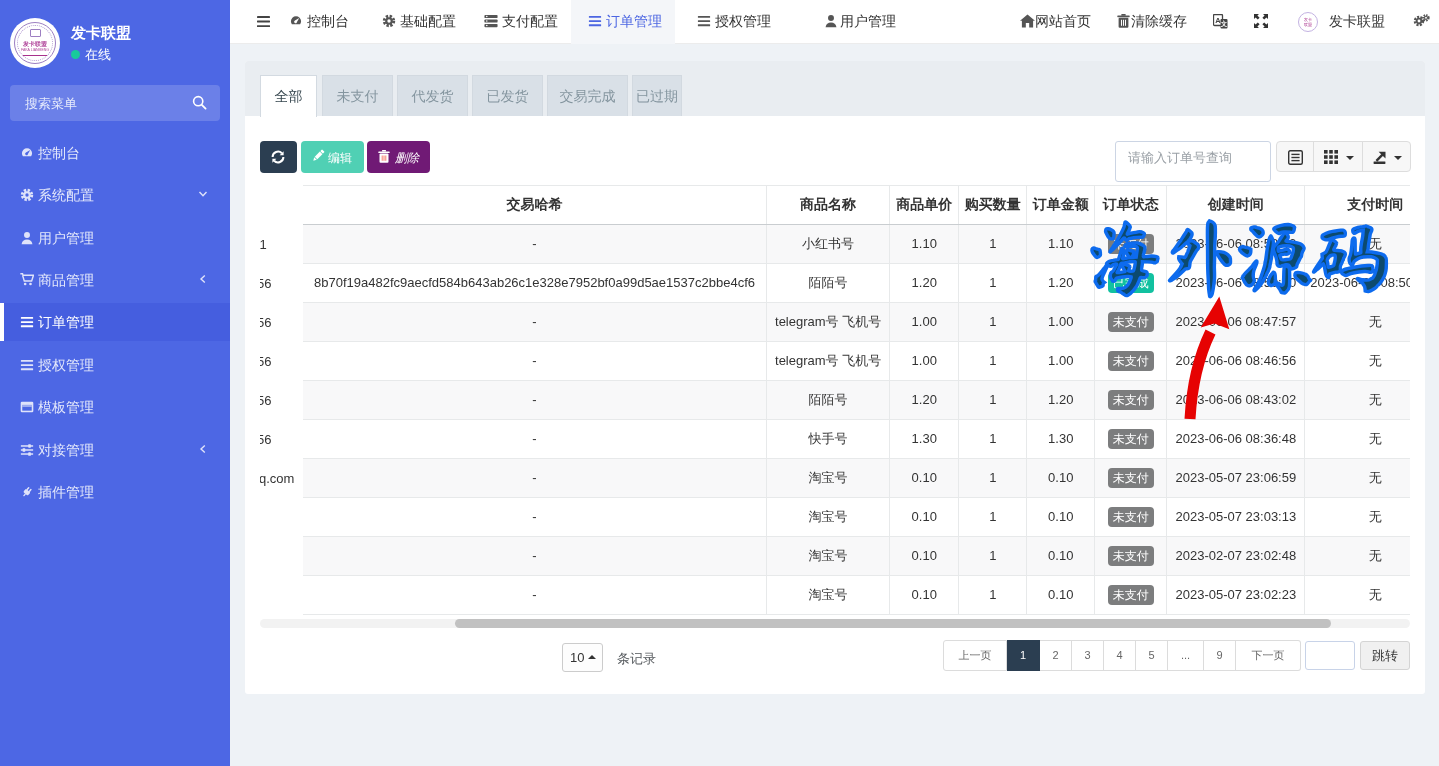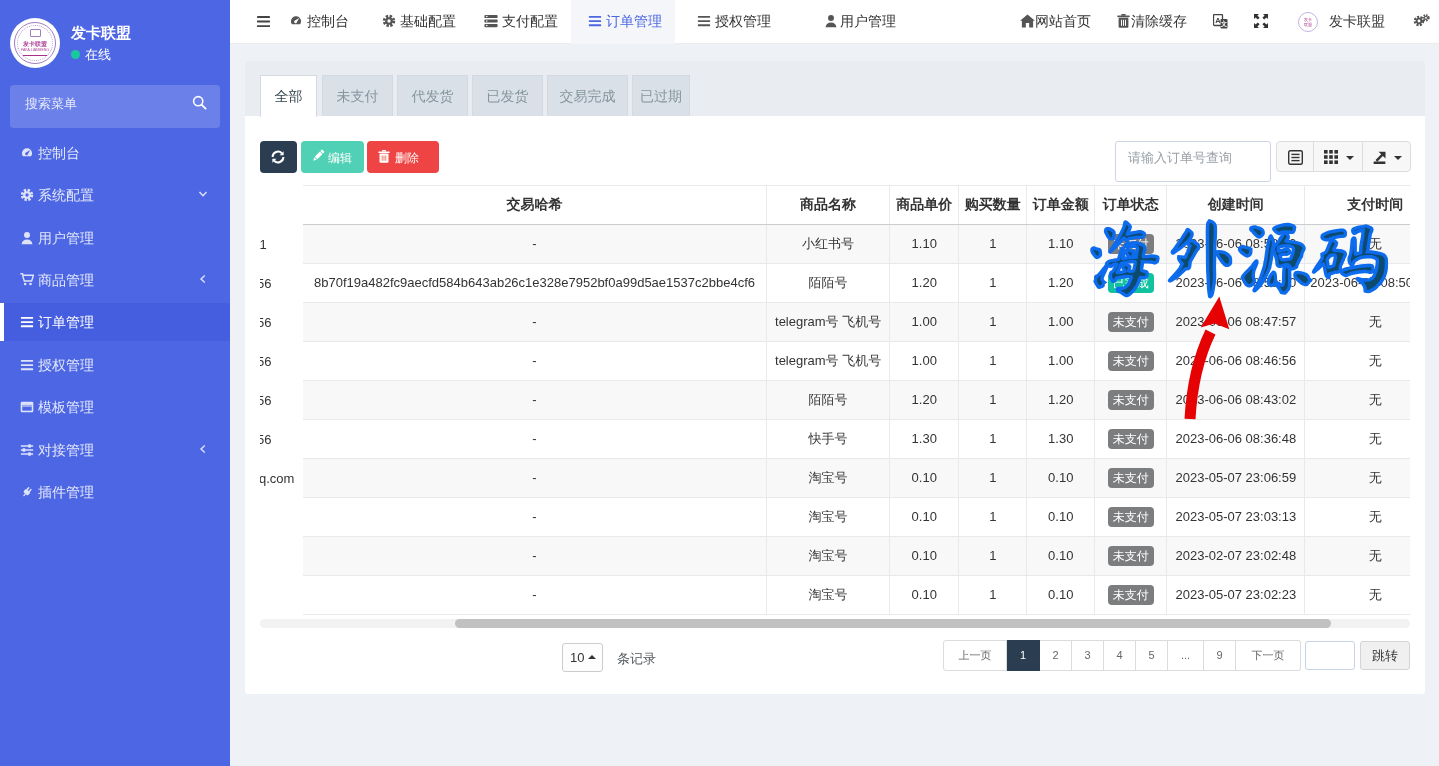--- a/index.html
+++ b/index.html
@@ -20,21 +20,21 @@
   border:1px solid #9d7fc2; border-radius:1px; }
 #logo-circle .lg-t1 { position:absolute; left:0; top:22px; width:50px; text-align:center;
   font-size:6px; font-weight:bold; color:#b0459a; letter-spacing:0; }
 #logo-circle .lg-t2 { position:absolute; left:0; top:30px; width:50px; text-align:center;
   font-size:3.5px; color:#b0459a; }
 #logo-circle .lg-l { position:absolute; left:13px; top:37px; width:24px; height:1px; background:#a8308c; }
 #side-title { position:absolute; left:71px; top:24px; font-size:15px; font-weight:bold; color:#fff; }
 #side-online { position:absolute; left:71px; top:46px; font-size:13px; color:#fff; }
 #side-online .dot { display:inline-block; width:9px; height:9px; border-radius:50%;
   background:#18ca9b; margin-right:5px; }
-#side-search { position:absolute; left:10px; top:85px; width:210px; height:43px;
+#side-search { position:absolute; left:10px; top:85px; width:210px; height:36px;
   background:rgba(255,255,255,0.17); border-radius:4px;text-decoration:underline; }
 #side-search .ph { position:absolute; left:15px; top:10px; font-size:13px; color:#e6eafc; }
 #side-search svg { position:absolute; right:13px; top:10px; }
 .menu-item { position:absolute; left:0; width:230px; height:42px; color:#e4e8fb; }
 .menu-item .mi-ic { position:absolute; left:20px; top:14px; width:14px; height:14px; }
 .menu-item .mi-tx { position:absolute; left:38px; top:13px; font-size:14px; }
 .menu-item .chev { position:absolute; right:22px; top:15px; }
 #mi-active { position:absolute; left:0; top:303px; width:230px; height:38px;
   background:#455edf; border-left:4px solid #fff; }
 #mi-active .mi-ic { position:absolute; left:16px; top:12px; width:14px; height:14px; }
@@ -57,21 +57,21 @@
 .tab { position:absolute; top:14px; height:41px; line-height:40px; text-align:center;
   font-size:14px; color:#84959f; background:#d9e0e7; border:1px solid #d2d9e0; border-bottom:none; }
 #tab-active { position:absolute; top:14px; height:42px; line-height:40px; text-align:center;
   font-size:14px; color:#37474f; background:#fff; border:1px solid #d3dae1; border-bottom:none; z-index:2; }
 
 
 .btn { position:absolute; top:80px; height:32px; border-radius:4px; color:#fff;
   font-size:13px; text-align:center;padding-left:26px; }
 #btn-refresh { left:15px; width:37px; background:#2b3e51; }
 #btn-edit { left:56px; width:63px; background:#50d0b4; }
-#btn-del { left:122px; width:72px; background:#ef4444; }
+#btn-del { left:122px; width:63px; background:#701a75;font-style:italic; }
 .btn svg { position:absolute; }
 .btn .bt { position:absolute; top:9px; font-size:12px; color:#fff; }
 #srch { position:absolute; left:870px; top:80px; width:156px; height:41px;
   border:1px solid #ccd5e4; border-radius:3px; background:#fff; }
 #srch .ph { position:absolute; left:12px; top:7px; font-size:13px; color:#9aa0a6; }
 #bgrp { position:absolute; left:1031px; top:80px; width:135px; height:31px; }
 .gbtn { position:absolute; top:0; height:31px; background:#f7f7f7; border:1px solid #ddd; }
 #gb1 { left:0; width:38px; border-radius:4px 0 0 4px; }
 #gb2 { left:37px; width:50px; }
 #gb3 { left:86px; width:49px; border-radius:0 4px 4px 0; }
@@ -342,21 +342,21 @@
 
 <div id="content">
   <div id="card">
     <div id="tabstrip"></div>
     <div id="tabs">
         <div id="tab-active" style="left:15px;width:57px">全部</div>
         <div class="tab" style="left:77px;width:71px">未支付</div>
         <div class="tab" style="left:152px;width:71px">代发货</div>
         <div class="tab" style="left:227px;width:71px">已发货</div>
         <div class="tab" style="left:302px;width:81px">交易完成</div>
-        <div class="tab" style="left:387px;width:58px">已过期</div>
+        <div class="tab" style="left:387px;width:50px">已过期</div>
       </div>
 
     <div class="btn" id="btn-refresh">
       <svg style="left:11px;top:9px" width="14" height="14" viewBox="0 0 14 14">
         <path d="M12.4 7a5.4 5.4 0 0 1 -9.3 3.7" fill="none" stroke="#fff" stroke-width="2"></path>
         <path d="M1.6 7a5.4 5.4 0 0 1 9.3 -3.7" fill="none" stroke="#fff" stroke-width="2"></path>
         <path d="M12.6 1.2 L12.6 5.2 L8.6 5.2 Z" fill="#fff"></path>
         <path d="M1.4 12.8 L1.4 8.8 L5.4 8.8 Z" fill="#fff"></path>
       </svg>
     </div>

